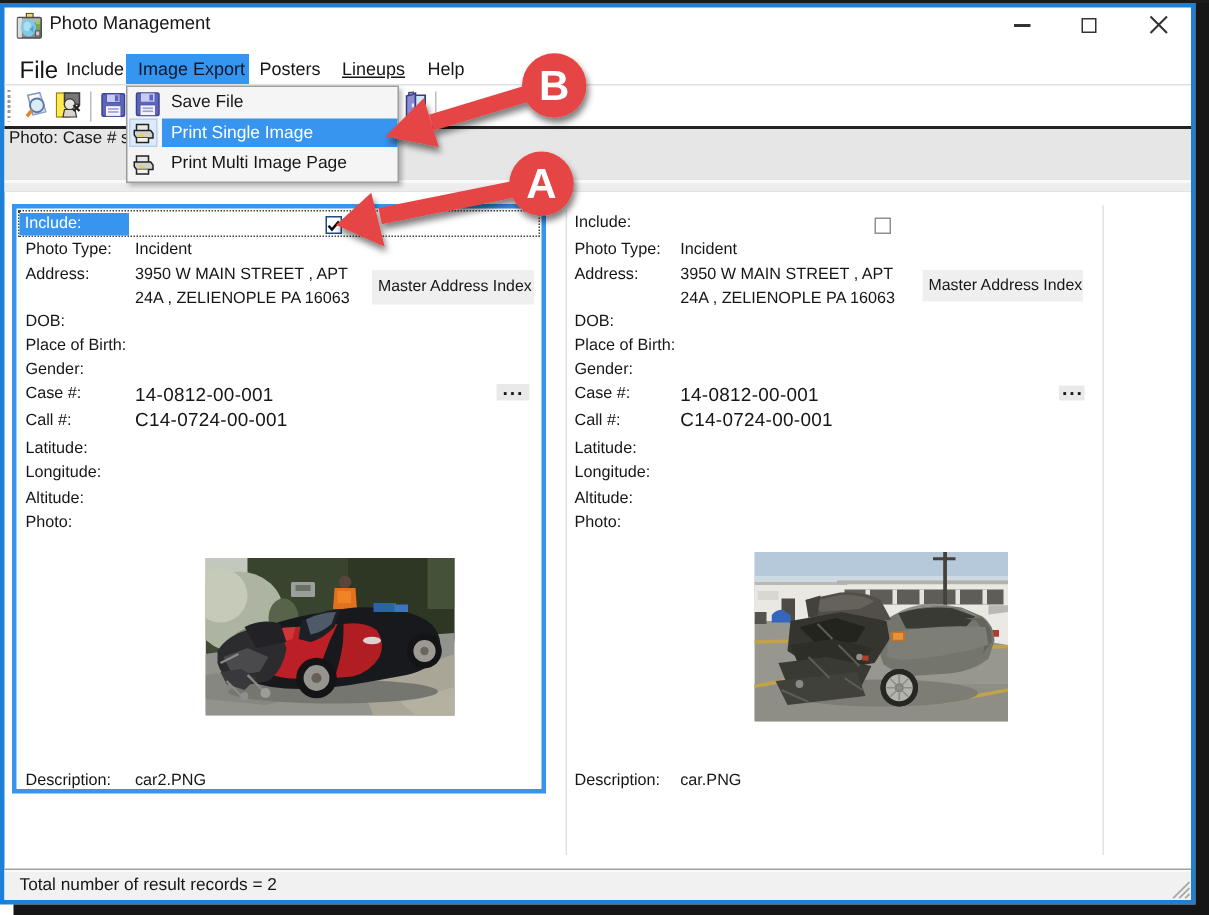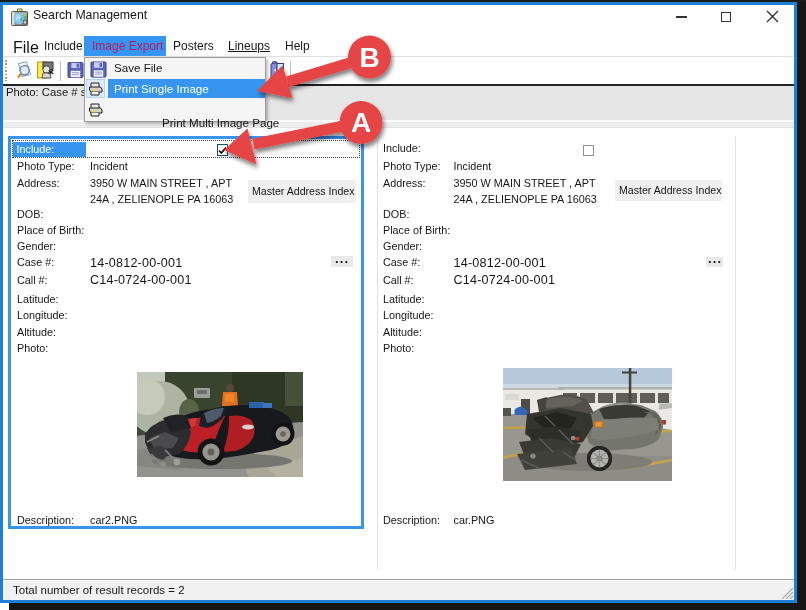--- a/index.html
+++ b/index.html
@@ -24,32 +24,32 @@
   <rect x="0.5" y="3.6" width="16" height="13.8" rx="1" fill="#8a8a8a" stroke="#4c4c4c" stroke-width="1"></rect>
   <rect x="1.2" y="4.4" width="14.6" height="2.6" fill="#b8b8b8"></rect>
   <rect x="0.8" y="4" width="2.8" height="13" fill="#dcdcdc"></rect>
   <ellipse cx="8" cy="10.6" rx="5" ry="5.8" fill="#7ec8e8"></ellipse>
   <ellipse cx="7.2" cy="9.6" rx="2.6" ry="3.2" fill="#aadff2"></ellipse>
   <path d="M8.5 11.5 L11.5 9 L11 13.5 Z" fill="#4aa8d8"></path>
   <rect x="13" y="5.8" width="2.6" height="2.4" fill="#8fd45e"></rect>
   <rect x="13" y="8.6" width="2.6" height="2.4" fill="#6cb83a"></rect>
   <rect x="12.6" y="12.6" width="3" height="3.4" fill="#c8c8c8" stroke="#555" stroke-width="0.7"></rect>
 </svg>
-<div class="txt" style="left:33px;top:7.5px;font-size:12.3px;">Search Management</div>
+<div class="txt" style="left:33px;top:7.5px;font-size:12.3px;">Photo Management</div>
 
 <div class="abs" style="left:676px;top:16px;width:11px;height:2px;background:#333;"></div>
 <div class="abs" style="left:721px;top:12px;width:8px;height:8px;border:1.4px solid #333;"></div>
 <svg class="abs" style="left:766px;top:10px;" width="13" height="13" viewBox="0 0 13 13">
   <path d="M1 1 L12 12 M12 1 L1 12" stroke="#333" stroke-width="1.4"></path>
 </svg>
 
 <div class="txt" style="left:13px;top:39px;font-size:16px;">File</div>
 <div class="txt" style="left:44px;top:39px;font-size:12px;">Include</div>
 <div class="abs" style="left:83.5px;top:35.5px;width:82.5px;height:20px;background:#3596f2;"></div>
-<div class="txt" style="left:92px;top:39px;font-size:12px;color:#be185d;">Image Export</div>
+<div class="txt" style="left:92px;top:39px;font-size:12px;color:#0f172a;">Image Export</div>
 <div class="txt" style="left:173px;top:39px;font-size:12px;">Posters</div>
 <div class="txt" style="left:228px;top:39px;font-size:12px;text-decoration:underline;">Lineups</div>
 <div class="txt" style="left:285px;top:39px;font-size:12px;">Help</div>
 
 <div class="abs" style="left:3px;top:55.5px;width:791px;height:1px;background:#e0e0e0;"></div>
 <div class="abs" style="left:5px;top:60px;width:2px;height:21px;background:repeating-linear-gradient(to bottom,#9a9a9a 0,#9a9a9a 1.6px,transparent 1.6px,transparent 3.4px);"></div>
 
 <svg class="abs" style="left:16px;top:61px;" width="17" height="18" viewBox="0 0 17 18">
   <path d="M2.5 2.5 L10.5 0.8 L14.5 13.5 L6 15.5 Z" fill="#fcfdff" stroke="#8096ba" stroke-width="1"></path>
   <path d="M10.5 0.8 L14.5 13.5 L6 15.5" fill="#c5d9ef" opacity="0.5"></path>
@@ -303,21 +303,21 @@
   <rect x="4.5" y="8.6" width="4" height="1.6" fill="#e8d44a"></rect>
 </svg>
 <div class="txt" style="left:114px;top:82.3px;font-size:11.6px;color:#fff;">Print Single Image</div>
 
 <svg class="abs" style="left:87.5px;top:101.5px;" width="16" height="16" viewBox="0 0 16 16">
   <path d="M3 6 L3 2 L11 2 L11 6" fill="#e8e8e4" stroke="#222" stroke-width="1"></path>
   <path d="M1.5 6 L12.5 6 L14 8 L14 11 L3 11 L1.5 9 Z" fill="#d2d2cc" stroke="#222" stroke-width="1"></path>
   <path d="M3 11 L3 14 L11 14 L11 11" fill="#f2f2ee" stroke="#222" stroke-width="1"></path>
   <rect x="4.5" y="8.6" width="4" height="1.6" fill="#e8d44a"></rect>
 </svg>
-<div class="txt" style="left:114px;top:116px;font-size:11.6px;margin-left:48px;">Print Multi Image Page</div>
+<div class="txt" style="left:114px;top:102px;font-size:11.6px;">Print Multi Image Page</div>
 
 <svg class="abs" style="left:0;top:0;" width="806" height="610" viewBox="0 0 806 610">
   <defs>
     <filter id="sh" x="-30%" y="-30%" width="160%" height="160%">
       <feDropShadow dx="1.5" dy="3.5" stdDeviation="2.2" flood-color="#000" flood-opacity="0.5"></feDropShadow>
     </filter>
   </defs>
   <g filter="url(#sh)">
     <polygon points="348.8,57.5 352,68 289.2,87 286,76.5" fill="#e64545"></polygon>
     <polygon points="282.5,65.5 292.5,98 257,91" fill="#e64545"></polygon>

